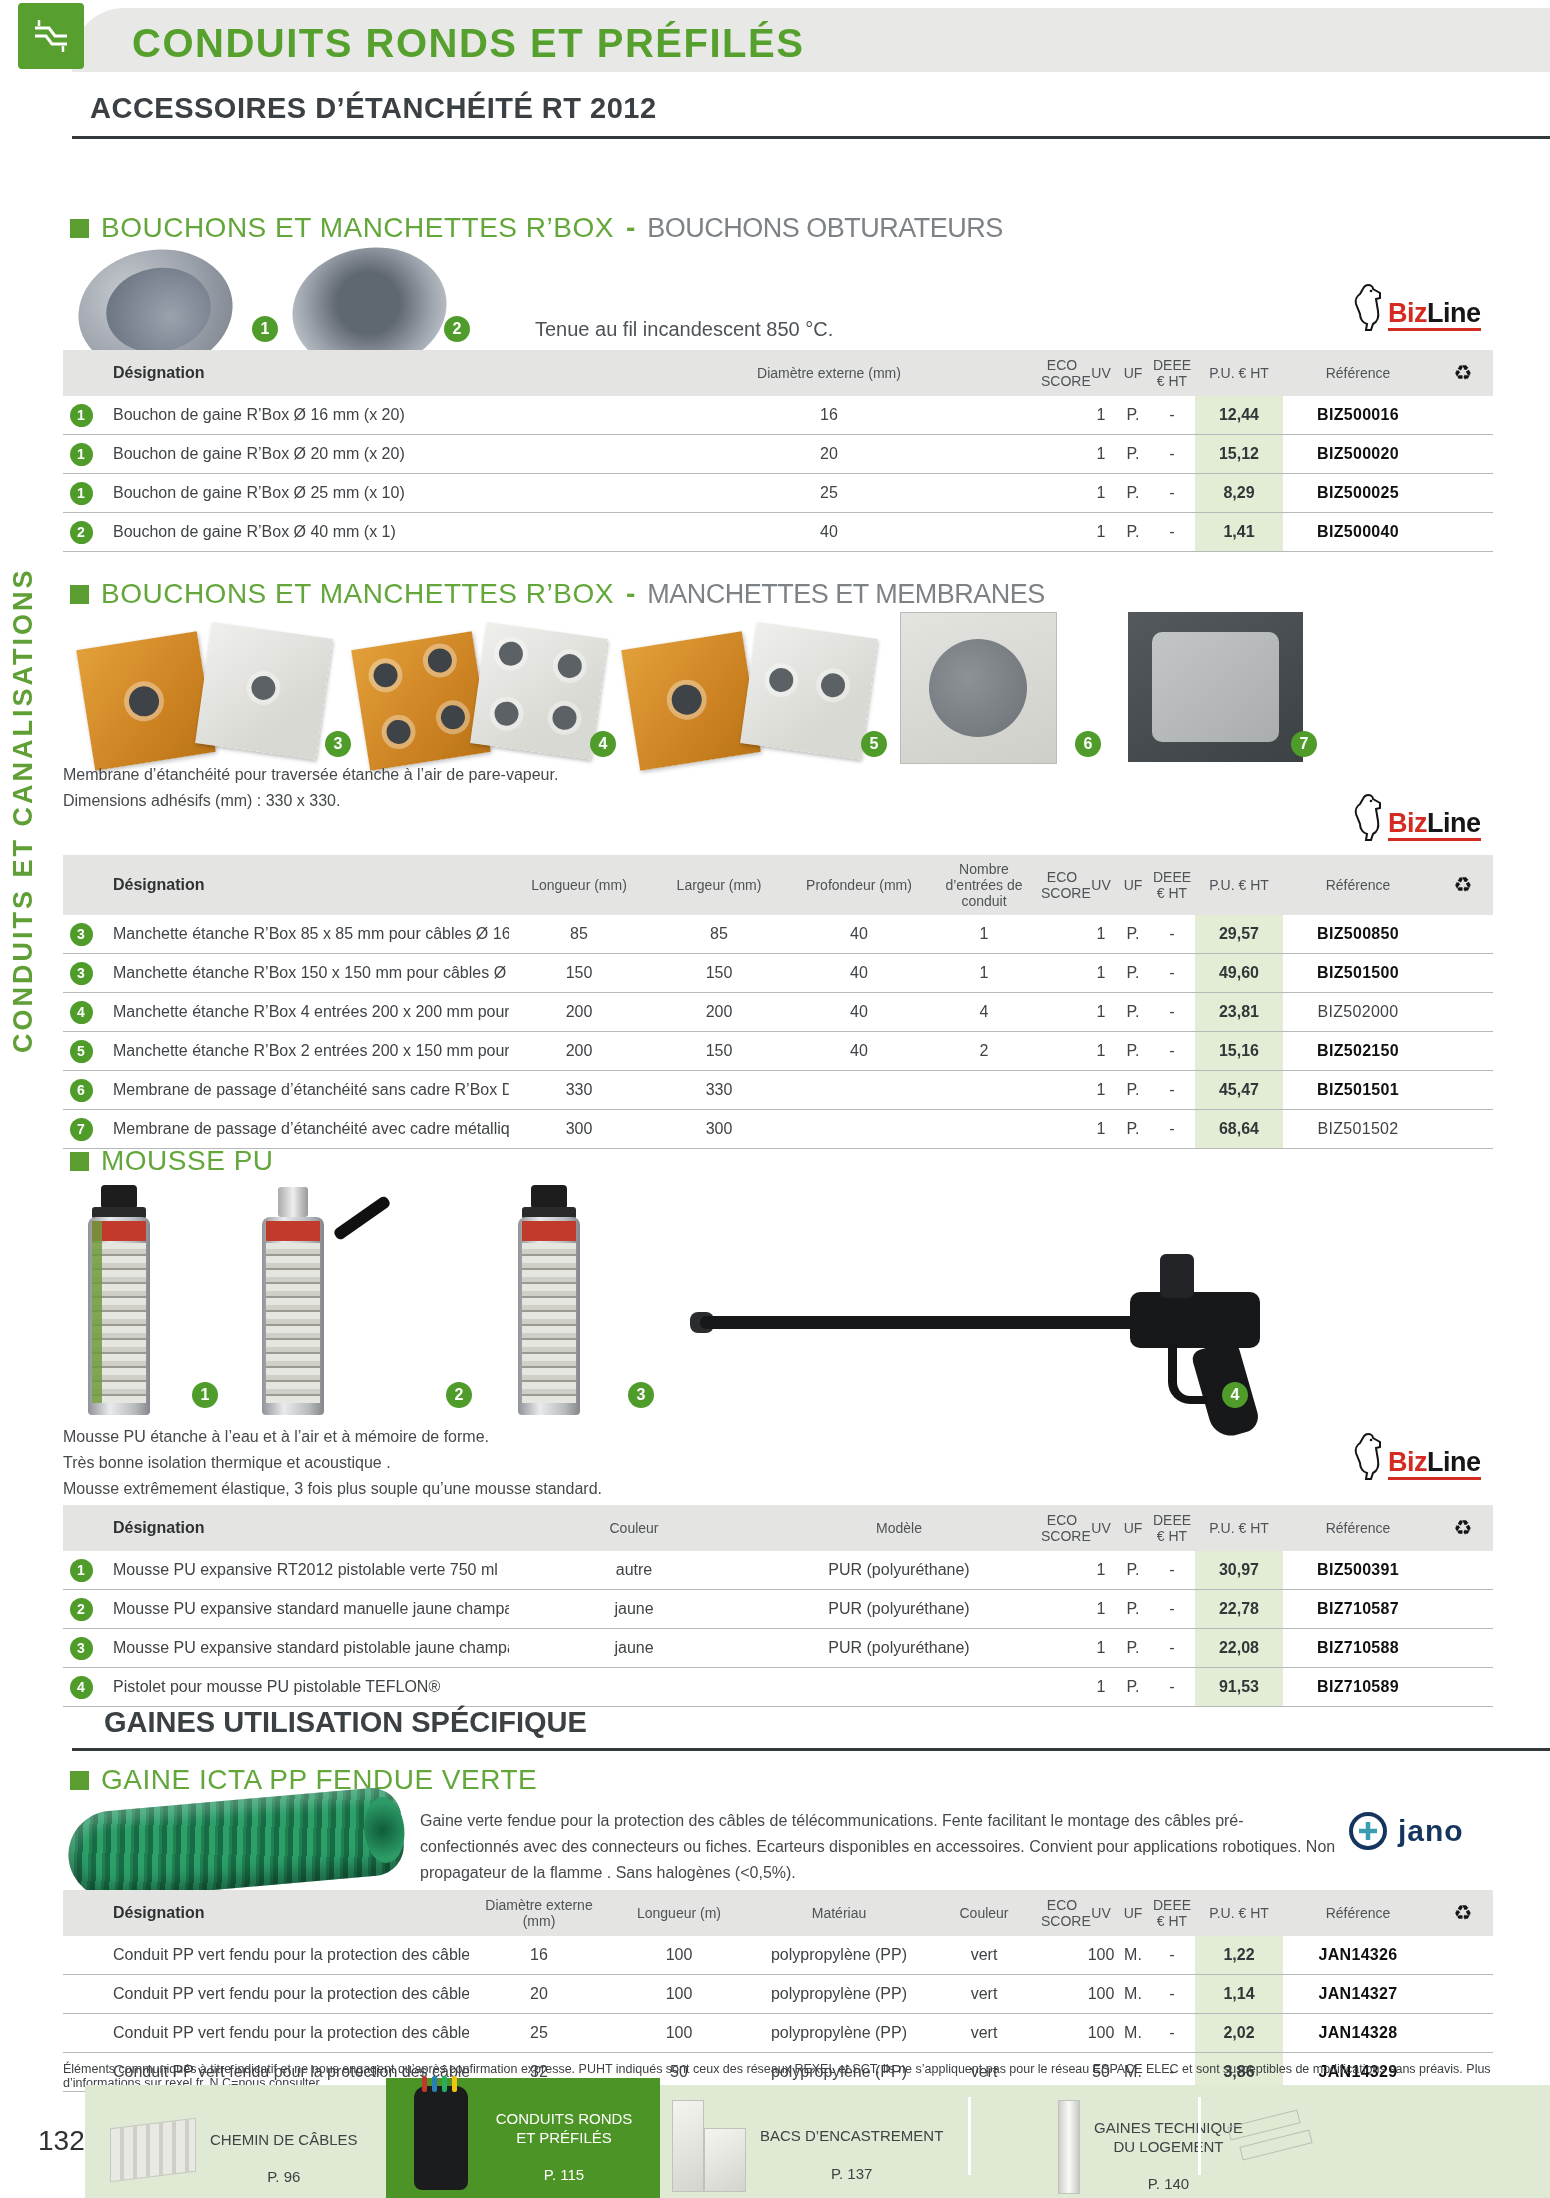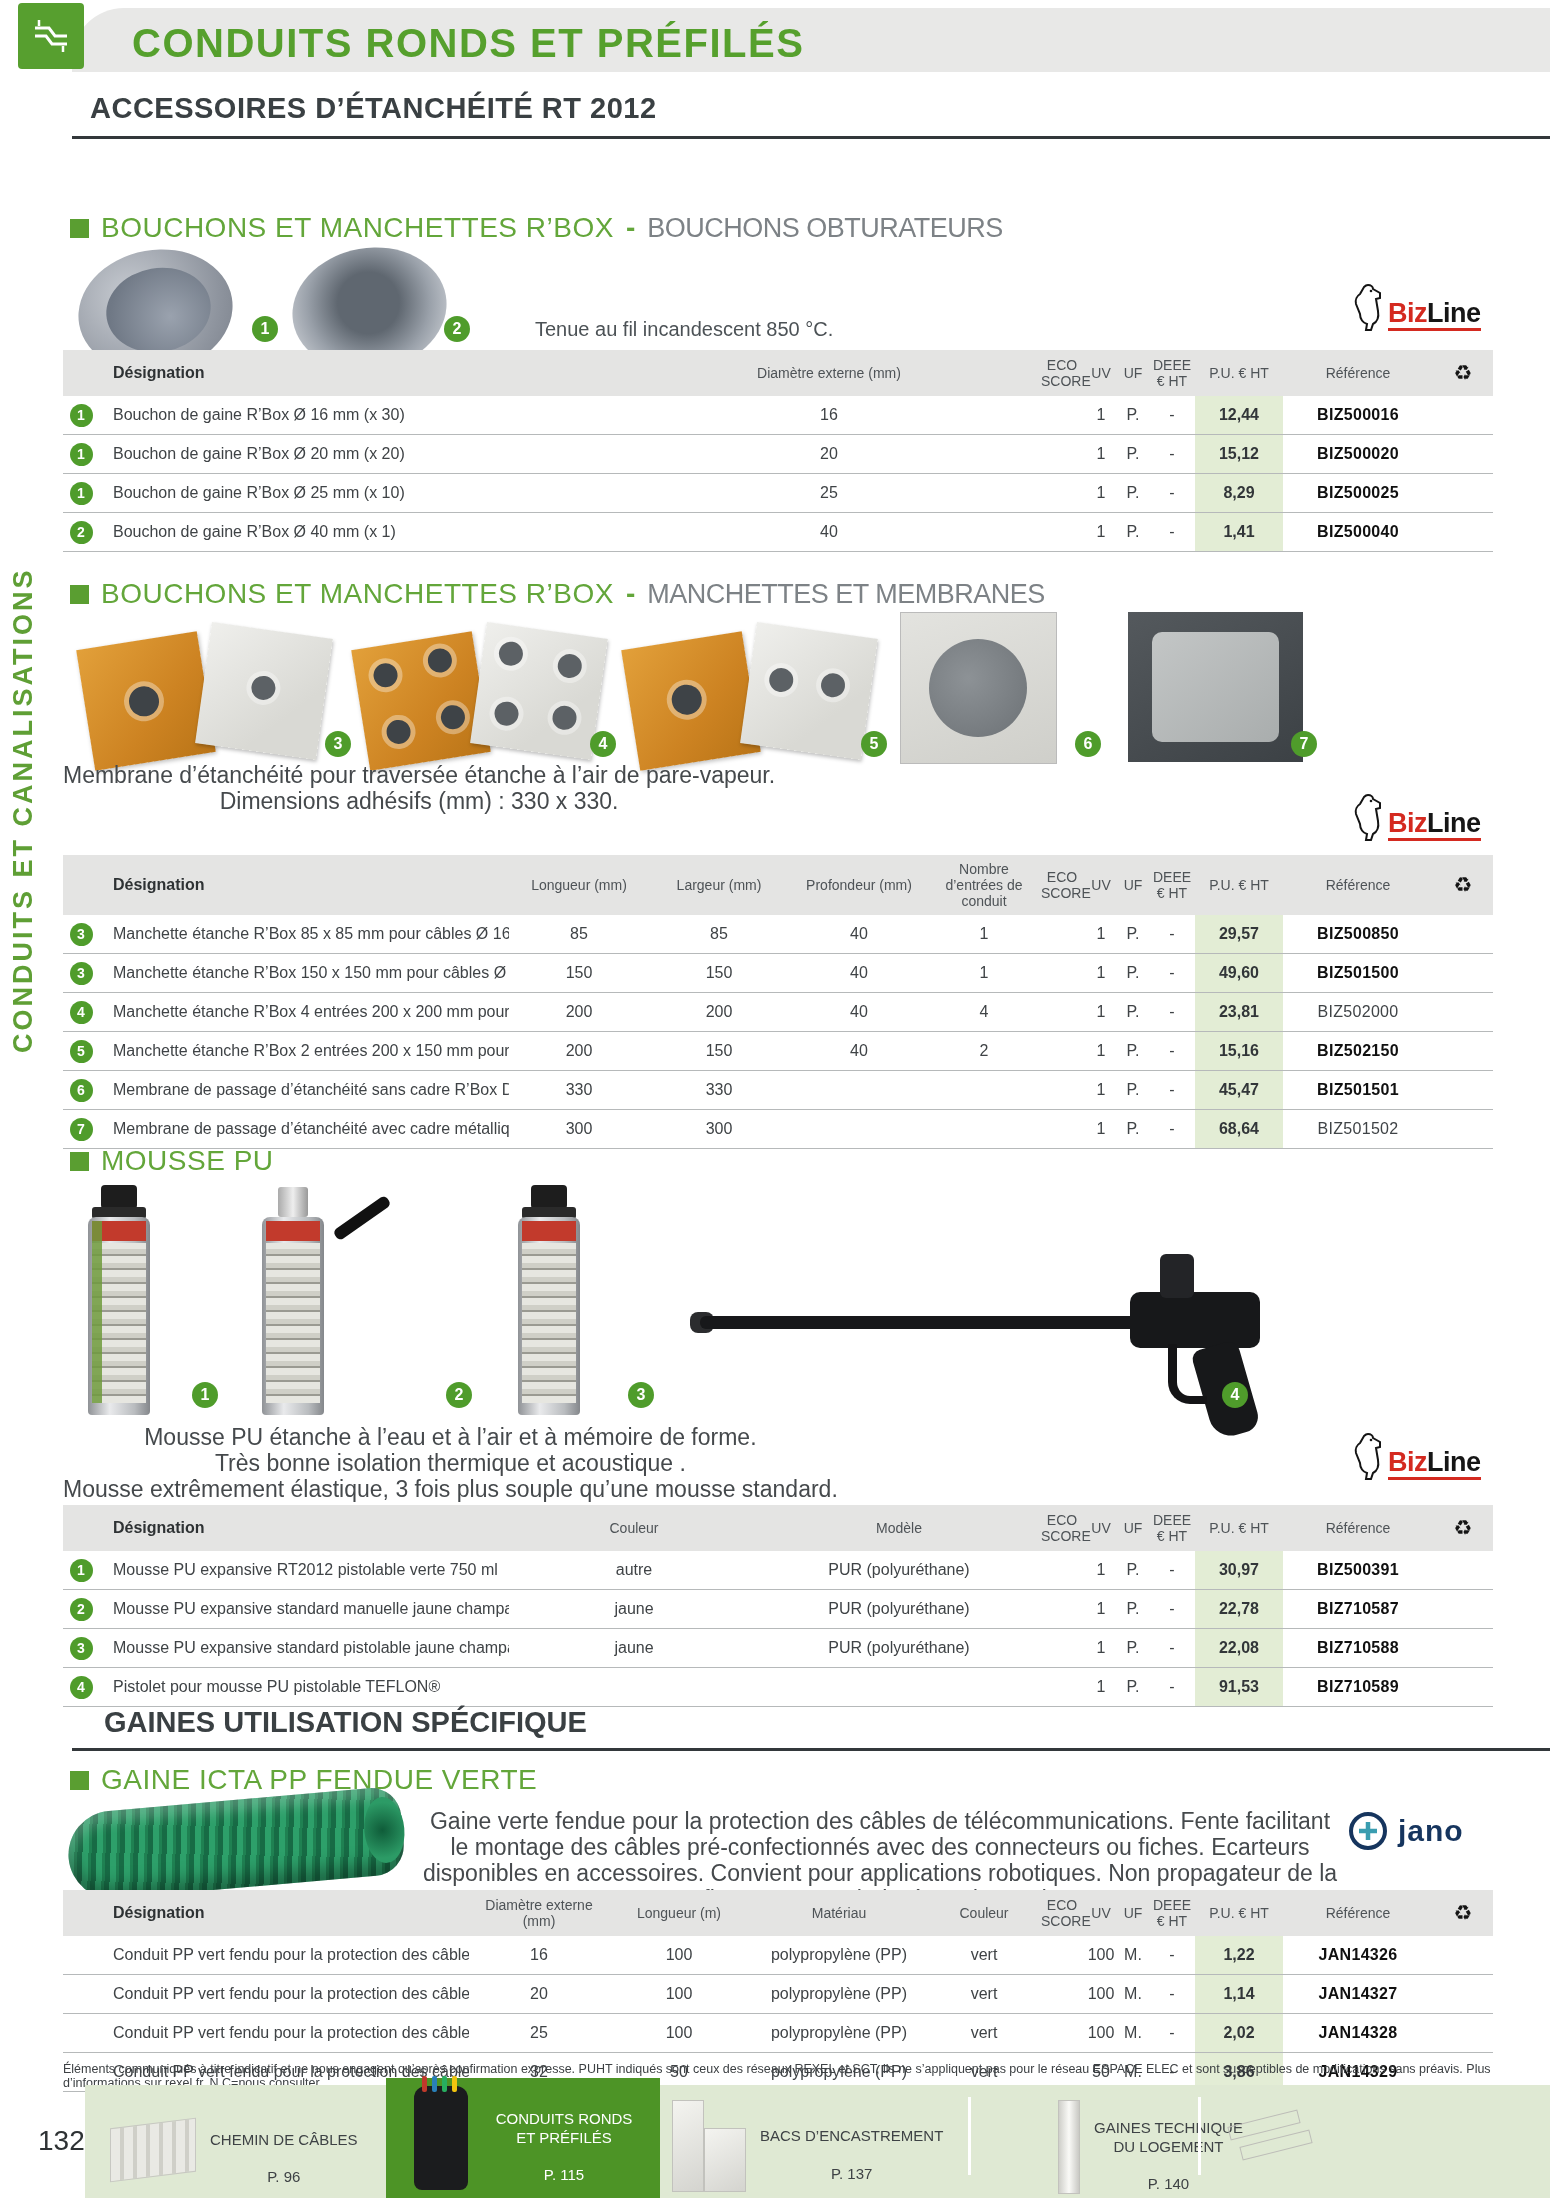--- a/index.html
+++ b/index.html
@@ -26,21 +26,21 @@
   .sec-h{position:absolute;left:70px;display:flex;align-items:center;gap:12px;white-space:nowrap;}
   .sq{width:19px;height:19px;background:#5a9e31;display:inline-block;flex:0 0 auto;}
   .sec-green{font-size:28px;color:#63a63a;letter-spacing:.5px;}
   .sec-dash{font-size:28px;color:#63a63a;font-weight:bold;}
   .sec-gray{font-size:27px;color:#7d8286;letter-spacing:-0.5px;}
   
   .badge{width:26px;height:26px;border-radius:50%;background:#4f9c2b;color:#fff;font-size:16px;
          font-weight:bold;display:flex;align-items:center;justify-content:center;
          position:absolute;z-index:5;}
   .note{position:absolute;font-size:20px;color:#4c5256;}
-  .desc{position:absolute;font-size:23px;line-height:26px;color:#45494c;text-align:center;}
+  .desc{position:absolute;font-size:16px;line-height:26px;color:#45494c;}
   
   .tbl{position:absolute;left:63px;width:1430px;}
   .tbl table{border-collapse:collapse;table-layout:fixed;width:1430px;}
   .tbl th{background:#e4e4e3;font-weight:normal;font-size:14px;color:#4e5357;text-align:center;
           white-space:pre-line;line-height:1.15;padding:6px 2px;height:34px;}
   .tbl th.th-desig{text-align:left;padding-left:14px;font-weight:bold;color:#2e3234;font-size:16px;}
   .tbl th.th-rec{font-size:21px;color:#141414;}
   .tbl td{height:36px;font-size:16px;color:#3f4346;text-align:center;background:#fff;
           border-bottom:1px solid #b6b9ba;overflow:hidden;white-space:nowrap;}
   .tbl td.td-desig{text-align:left;padding-left:14px;}
@@ -202,21 +202,21 @@
           <th>P.U. € HT</th>
           <th>Référence</th>
           <th class="th-rec">♻</th>
         </tr>
       </thead>
       <tbody>
         <tr>
           <td>
             <span class="badge">1</span>
           </td>
-          <td class="td-desig">Bouchon de gaine R’Box Ø 16 mm (x 30)</td>
+          <td class="td-desig">Bouchon de gaine R’Box Ø 16 mm (x 20)</td>
           <td>16</td>
           <td></td>
           <td>1</td>
           <td>P.</td>
           <td>-</td>
           <td class="td-pu">12,44</td>
           <td class="td-ref bold">BIZ500016</td>
           <td></td>
         </tr>
         <tr>

